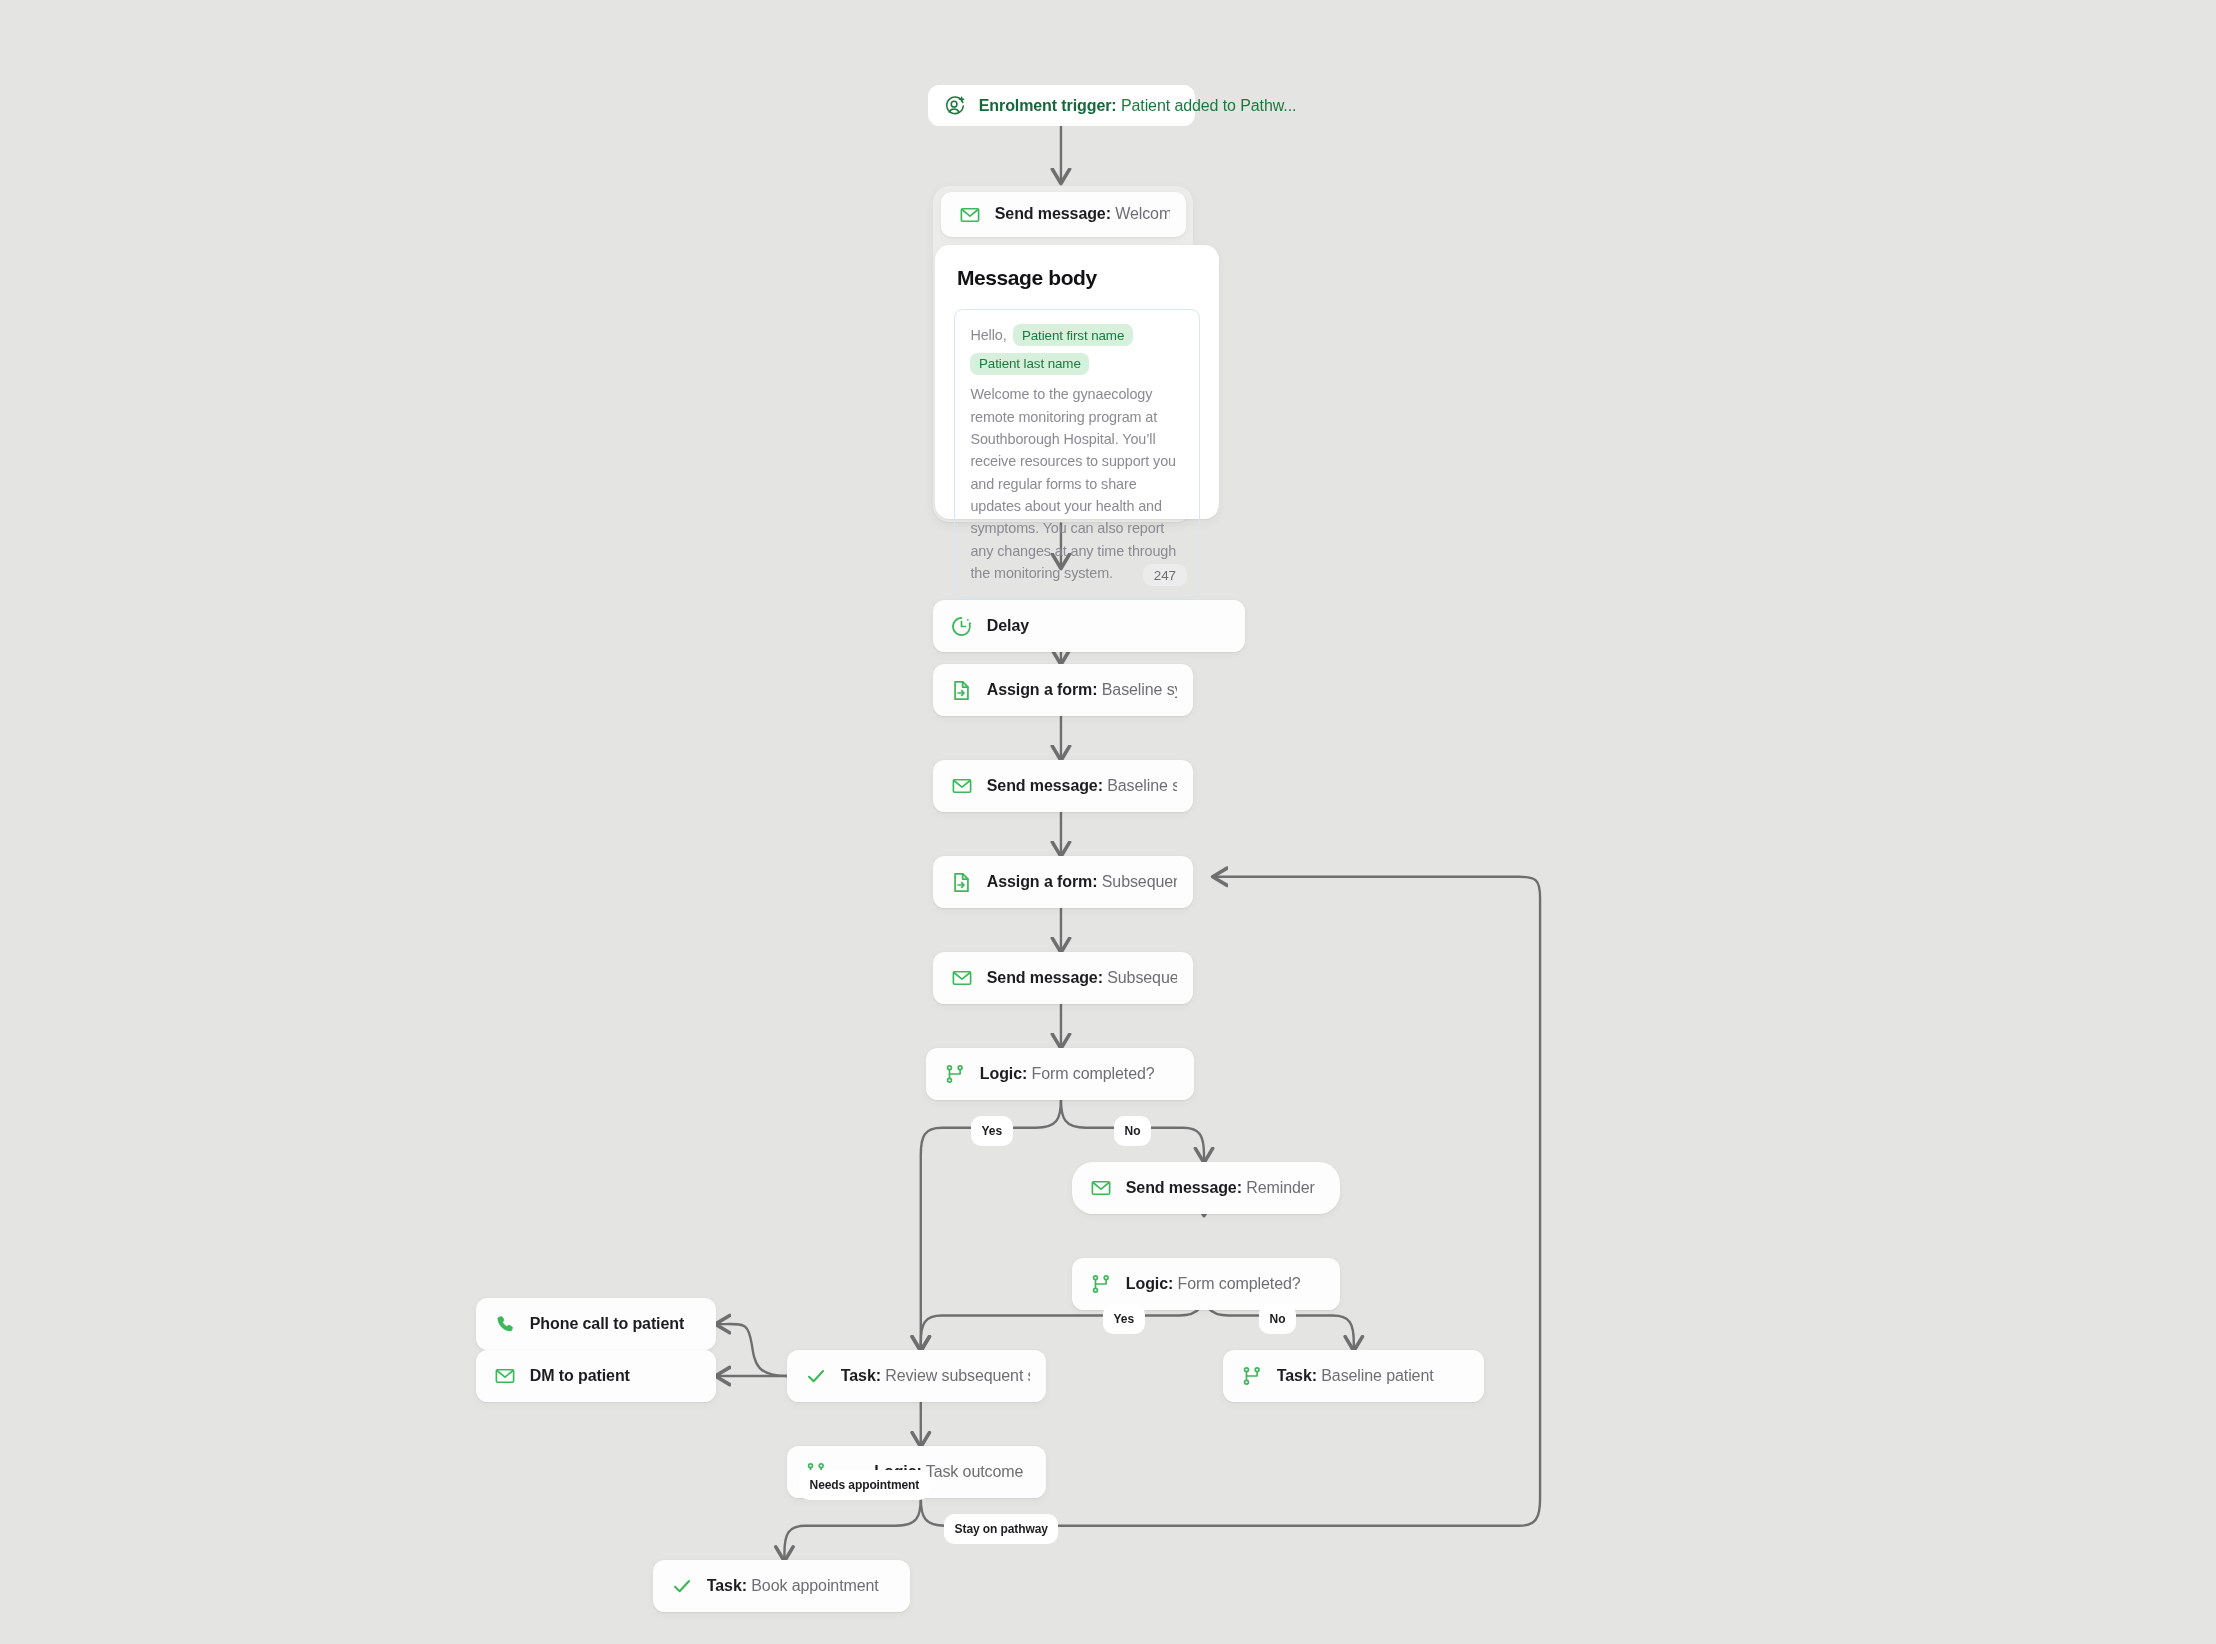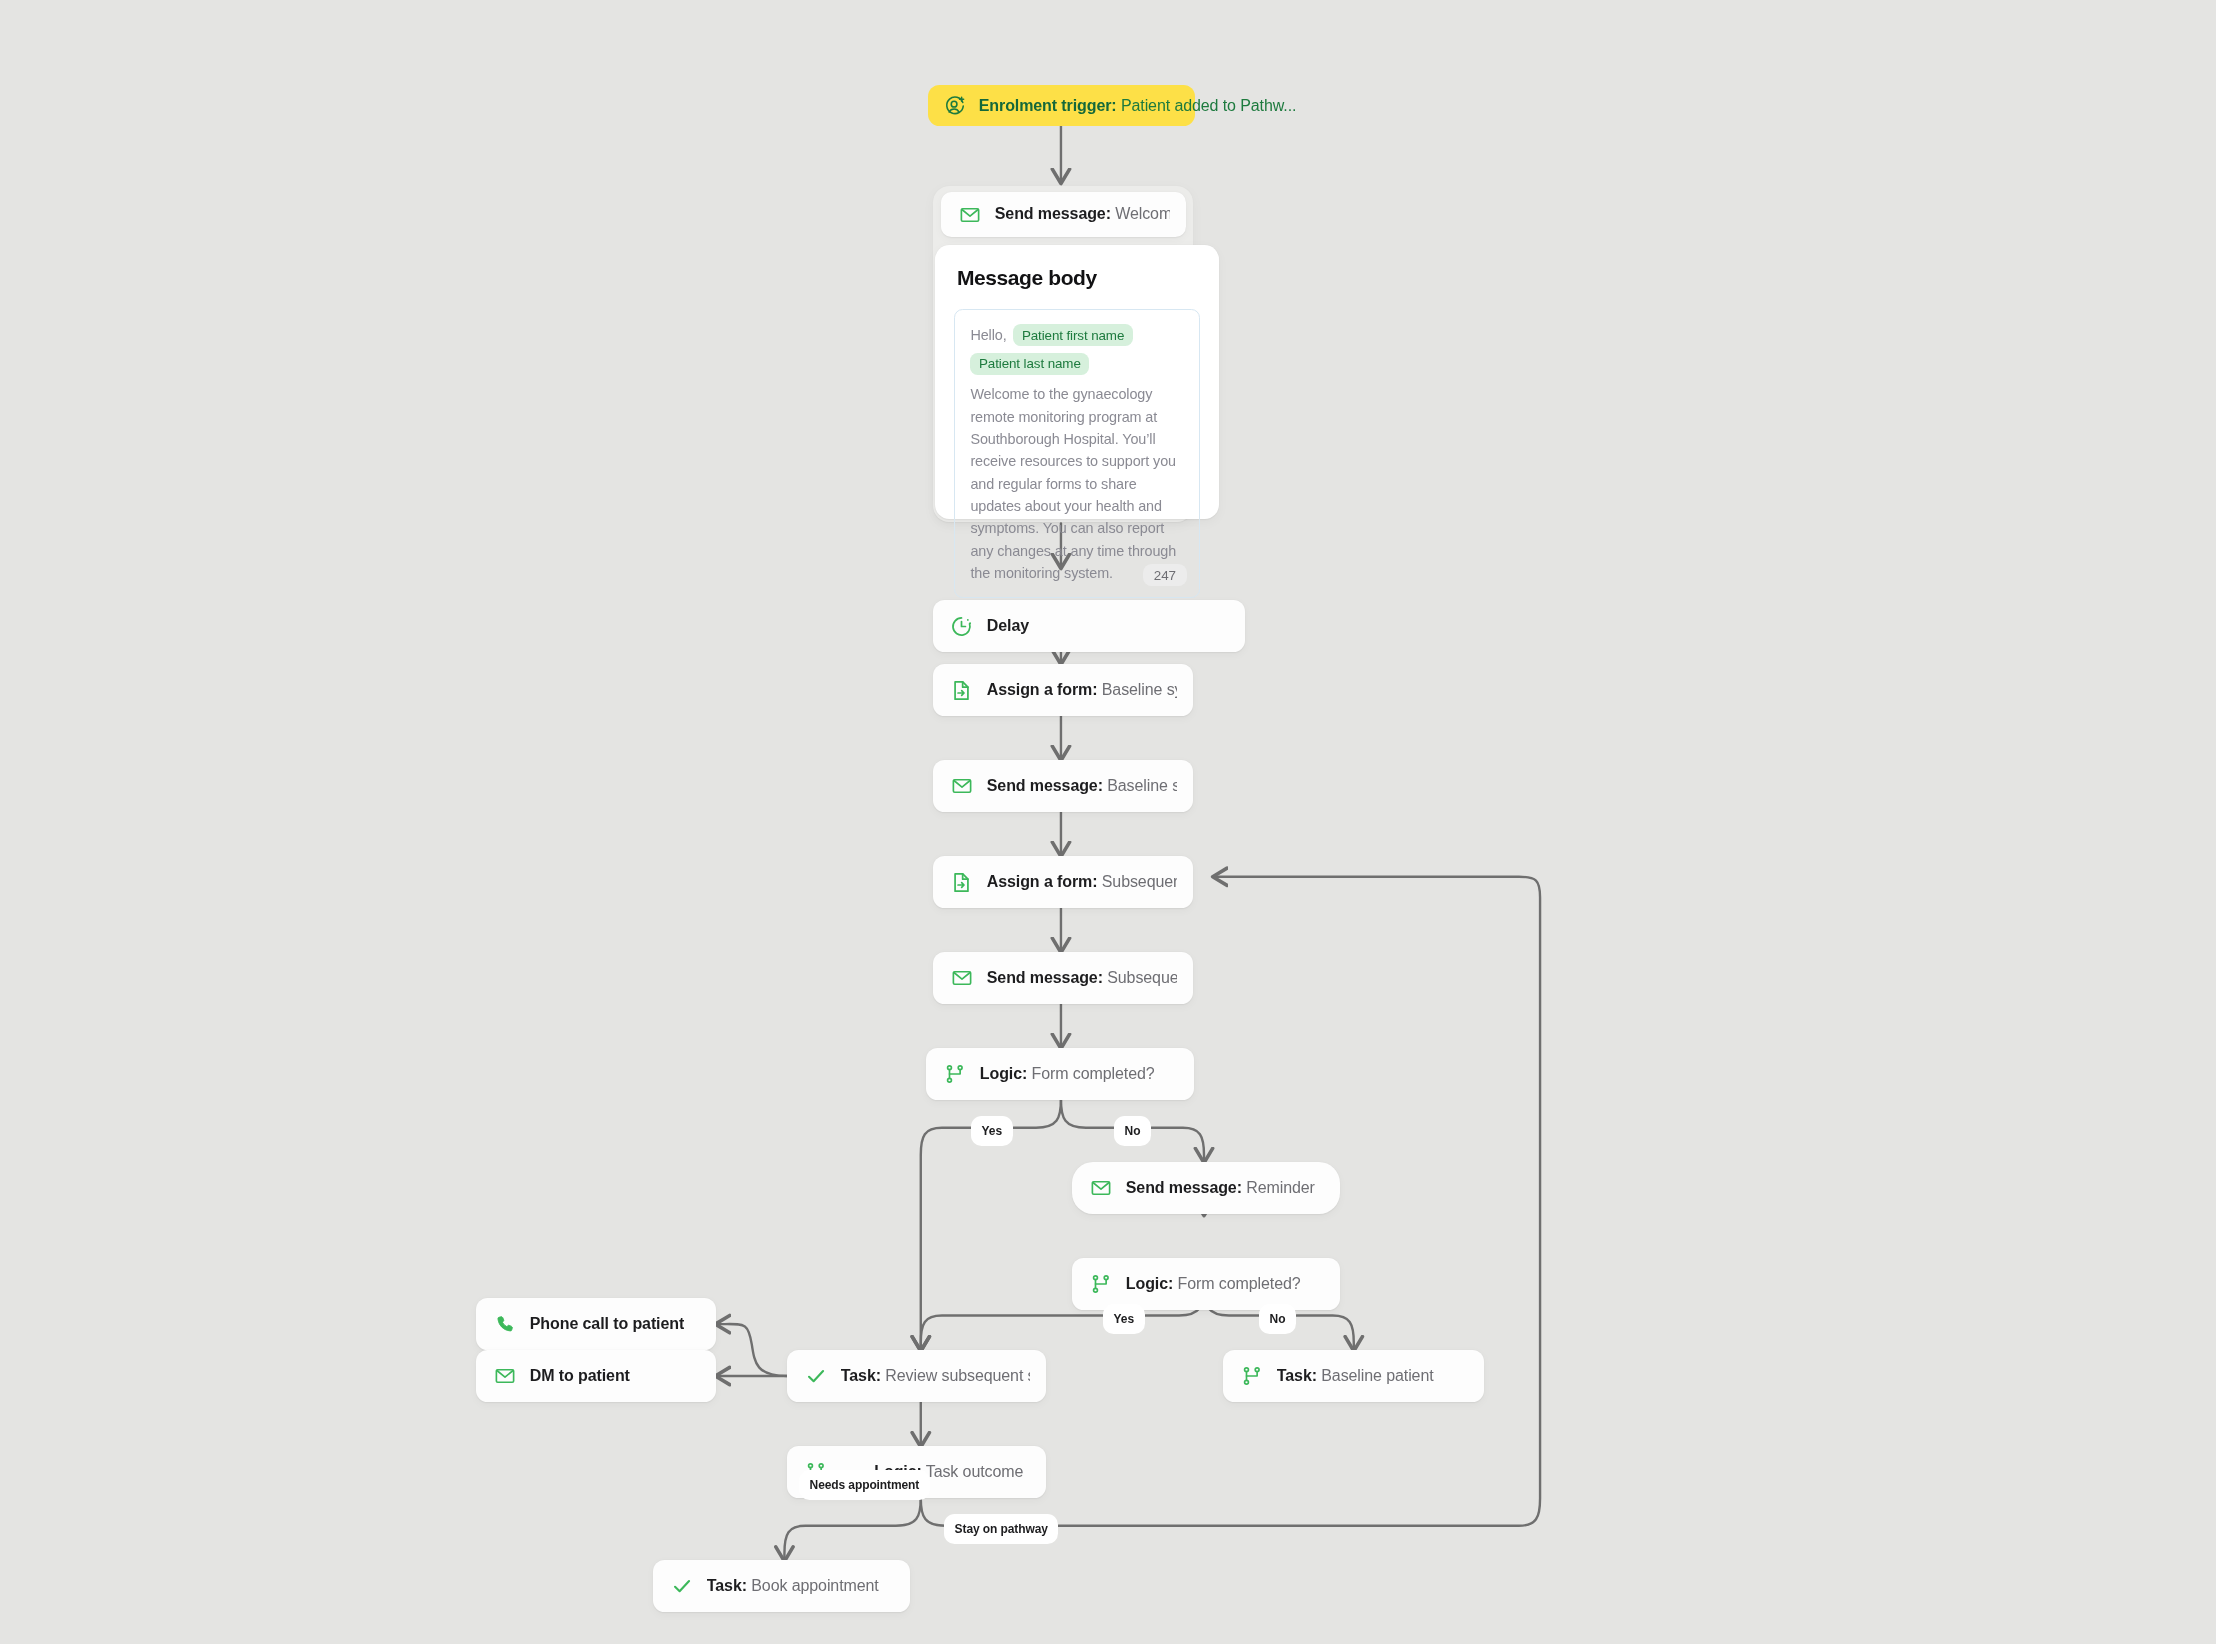--- a/index.html
+++ b/index.html
@@ -32,21 +32,21 @@
   .node .lbl{
     font-size:16px;line-height:1.15;color:#6e6e73;letter-spacing:-0.1px;
     white-space:nowrap;overflow:hidden;
   }
   .node .lbl b{color:#1d1d1f;font-weight:700;}
 
   
   .trigger{
     position:absolute;box-sizing:border-box;
     display:flex;align-items:center;gap:12.5px;
-    background:#fde047;border-radius:11.5px;padding:0 16.3px;
+    background:#ffffff;border-radius:11.5px;padding:0 16.3px;
   }
   .trigger .lbl{font-size:16px;color:#1d7a3e;letter-spacing:-0.1px;white-space:nowrap;}
   .trigger .lbl b{font-weight:700;color:#14683a;}
 
   
   .group-shell{
     position:absolute;box-sizing:border-box;
     background:#ececea;
     border-radius:16.3px;
     box-shadow:0 0.5px 1.4px rgba(0,0,0,.04), 0 3.8px 12.5px rgba(0,0,0,.035);

